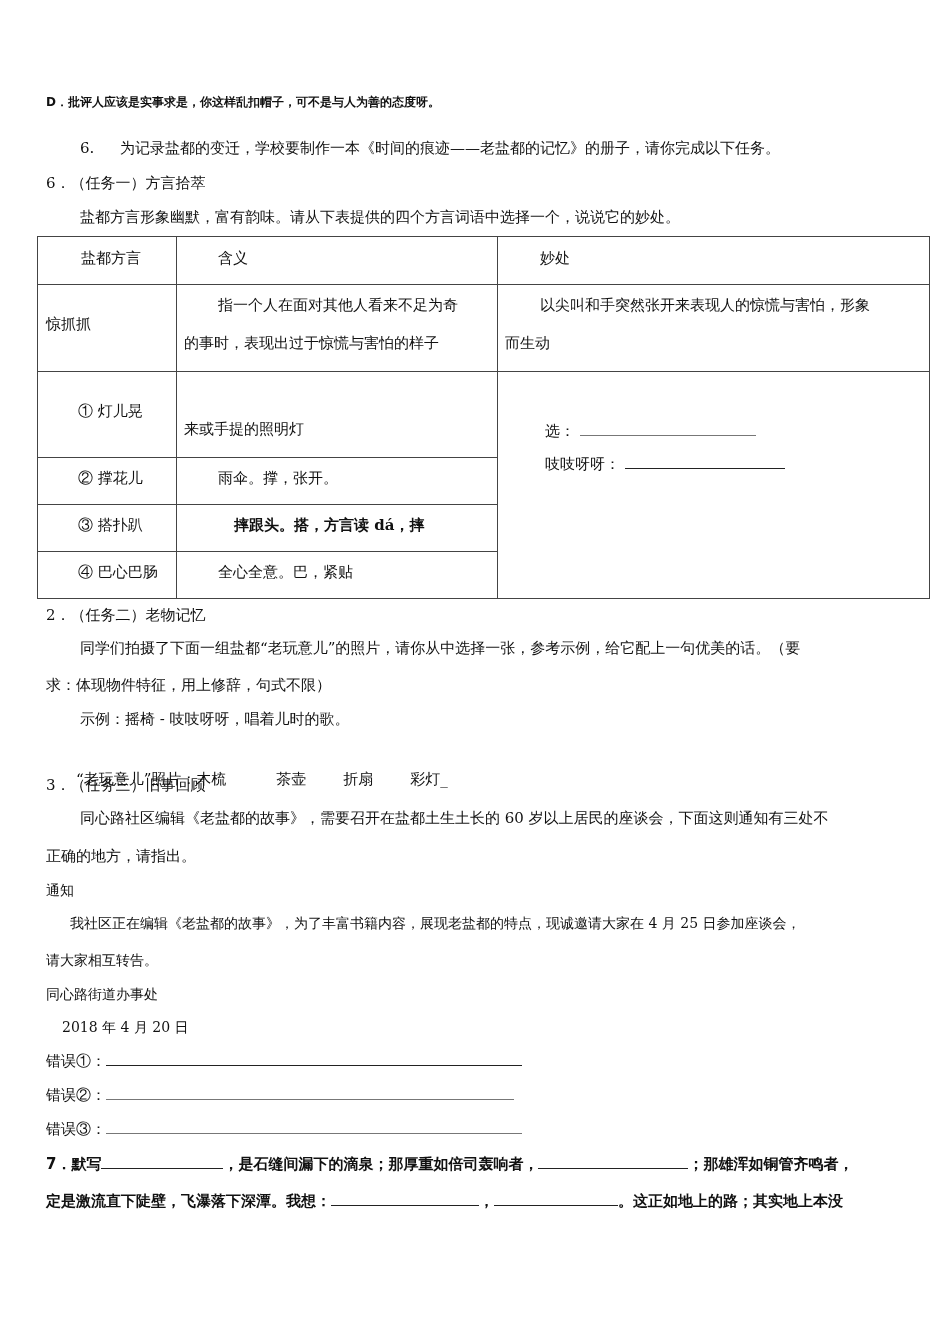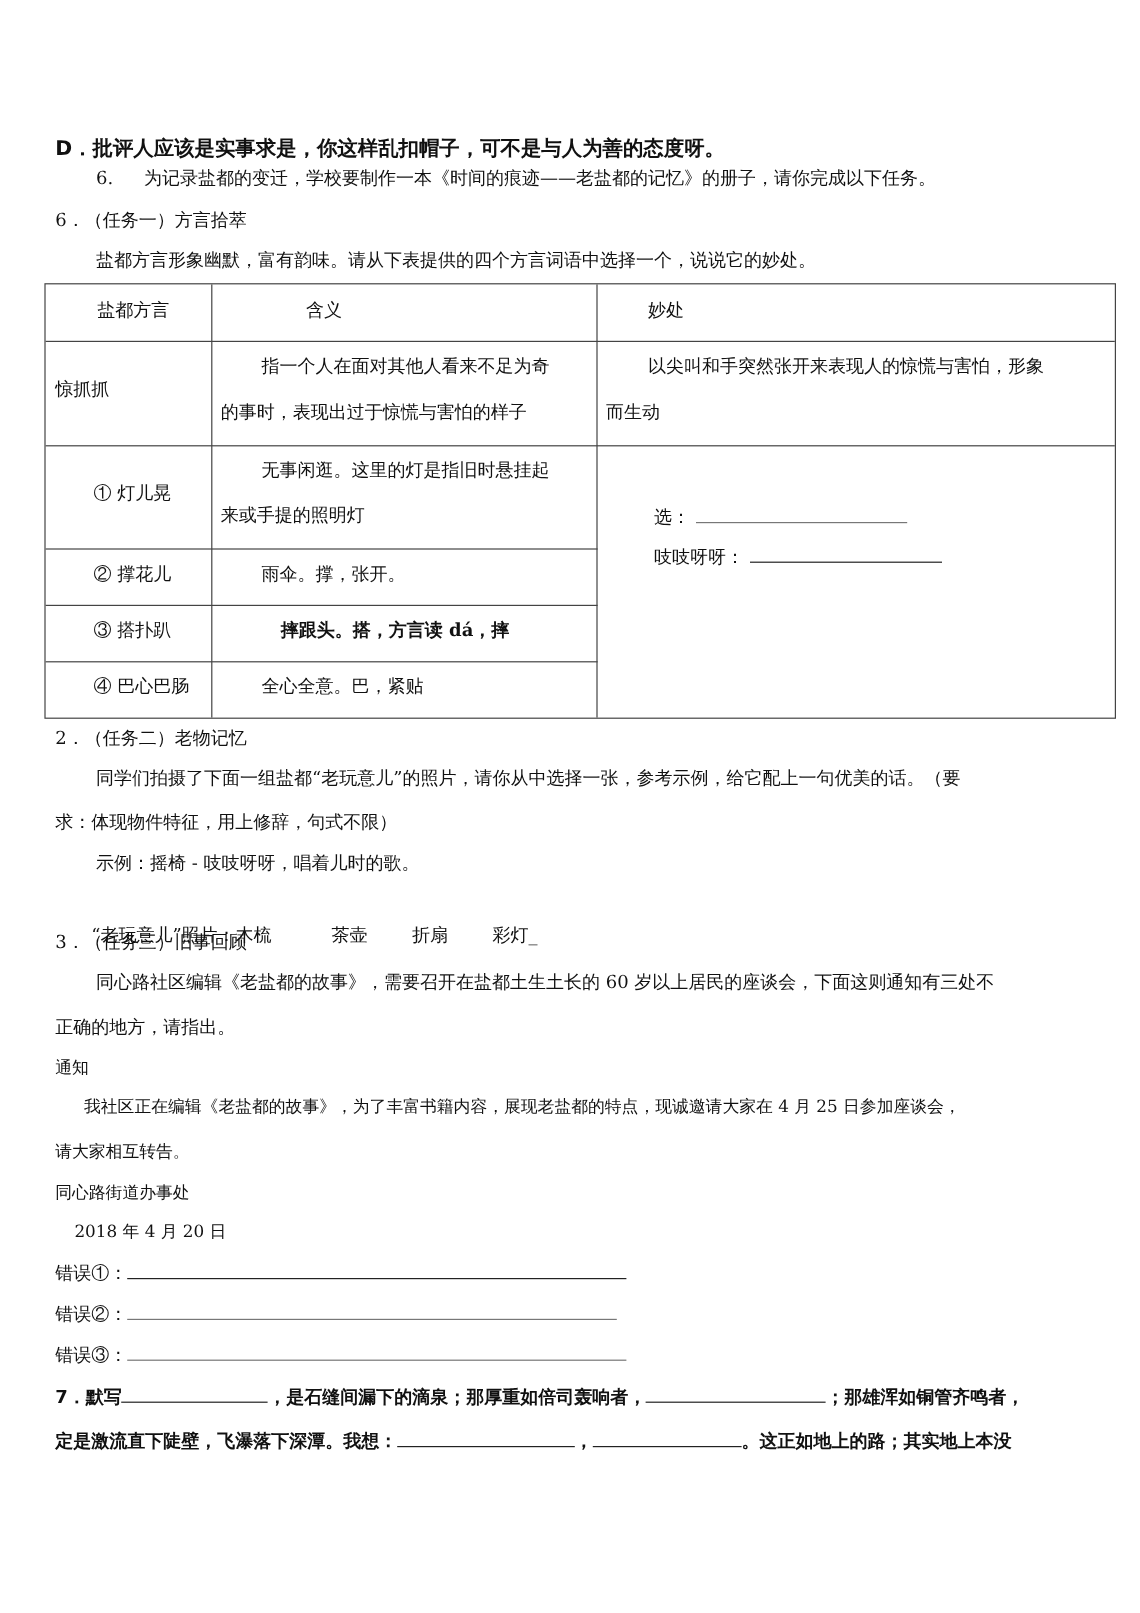--- a/index.html
+++ b/index.html
@@ -15,52 +15,51 @@
 
     
     .tbl { position: absolute; left: 37px; top: 236px; width: 893px; height: 363px; border: 1.5px solid #444; box-sizing: border-box; }
     .vline { position: absolute; top: 0; bottom: 0; width: 0; border-left: 1.5px solid #444; }
     .hline { position: absolute; height: 0; border-top: 1.5px solid #444; }
     .cell { position: absolute; white-space: nowrap; line-height: 38px; font-size: 15px; }
   </style>
 </head>
 <body>
 
-<div class="ln bold" style="left:46px; top:114px; font-size:17px;">
+<div class="ln bold" style="left:46px; top:92px; font-size:12px;">
   <span>D．</span><span>批评人应该是实事求是，你这样乱扣帽子，可不是与人为善的态度呀。</span>
 </div>
 
 <div class="ln" style="left:80px; top:138px;">
   <span style="display:inline-block; width:40px;">6.</span><span>为记录盐都的变迁，学校要制作一本《时间的痕迹——老盐都的记忆》的册子，请你完成以下任务。</span>
 </div>
 
 <div class="ln" style="left:46px; top:173px;">6．（任务一）方言拾萃</div>
 <div class="ln" style="left:80px; top:207px;">盐都方言形象幽默，富有韵味。请从下表提供的四个方言词语中选择一个，说说它的妙处。</div>
 
 <div class="tbl">
   <div class="vline" style="left:138px;"></div>
   <div class="vline" style="left:459px;"></div>
   <div class="hline" style="left:0; right:0; top:47px;"></div>
   <div class="hline" style="left:0; right:0; top:134px;"></div>
   <div class="hline" style="left:0; width:460px; top:220px;"></div>
   <div class="hline" style="left:0; width:460px; top:267px;"></div>
   <div class="hline" style="left:0; width:460px; top:314px;"></div>
 
   <div class="cell" style="left:43px; top:2px;">盐都方言</div>
-  <div class="cell" style="left:180px; top:2px;margin-left:37px;">含义</div>
+  <div class="cell" style="left:180px; top:2px;">含义</div>
   <div class="cell" style="left:502px; top:2px;">妙处</div>
 
   <div class="cell" style="left:8px; top:68px;">惊抓抓</div>
   <div class="cell" style="left:180px; top:49px;">指一个人在面对其他人看来不足为奇</div>
   <div class="cell" style="left:146px; top:87px;">的事时，表现出过于惊慌与害怕的样子</div>
   <div class="cell" style="left:502px; top:49px;">以尖叫和手突然张开来表现人的惊慌与害怕，形象</div>
   <div class="cell" style="left:467px; top:87px;">而生动</div>
 
   <div class="cell" style="left:40px; top:155px;">① 灯儿晃</div>
-  <div class="cell" style="left:180px; top:136px;">无事闲逛。这里的灯是指旧时悬挂起</div>
   <div class="cell" style="left:146px; top:173px;">来或手提的照明灯</div>
 
   <div class="cell" style="left:40px; top:222px;">② 撑花儿</div>
   <div class="cell" style="left:180px; top:222px;">雨伞。撑，张开。</div>
 
   <div class="cell" style="left:40px; top:269px;">③ 搭扑趴</div>
   <div class="cell" style="left:196px; top:269px;font-weight:bold;">摔跟头。搭，方言读 dá，摔</div>
 
   <div class="cell" style="left:40px; top:316px;">④ 巴心巴肠</div>
   <div class="cell" style="left:180px; top:316px;">全心全意。巴，紧贴</div>

